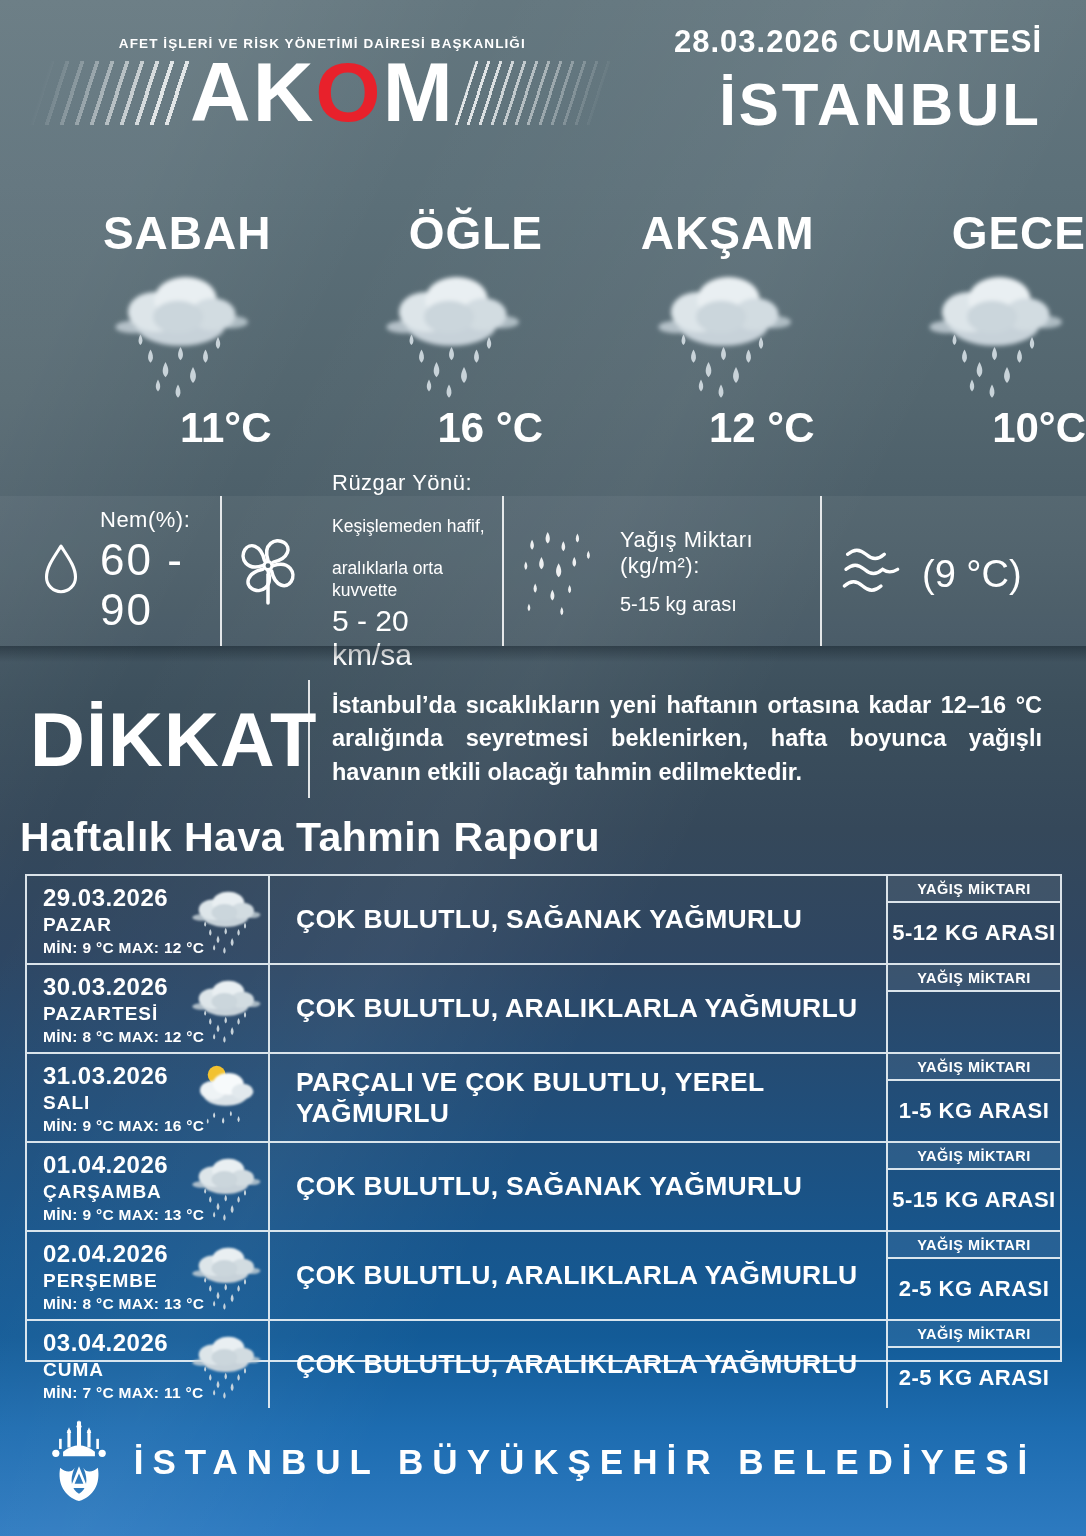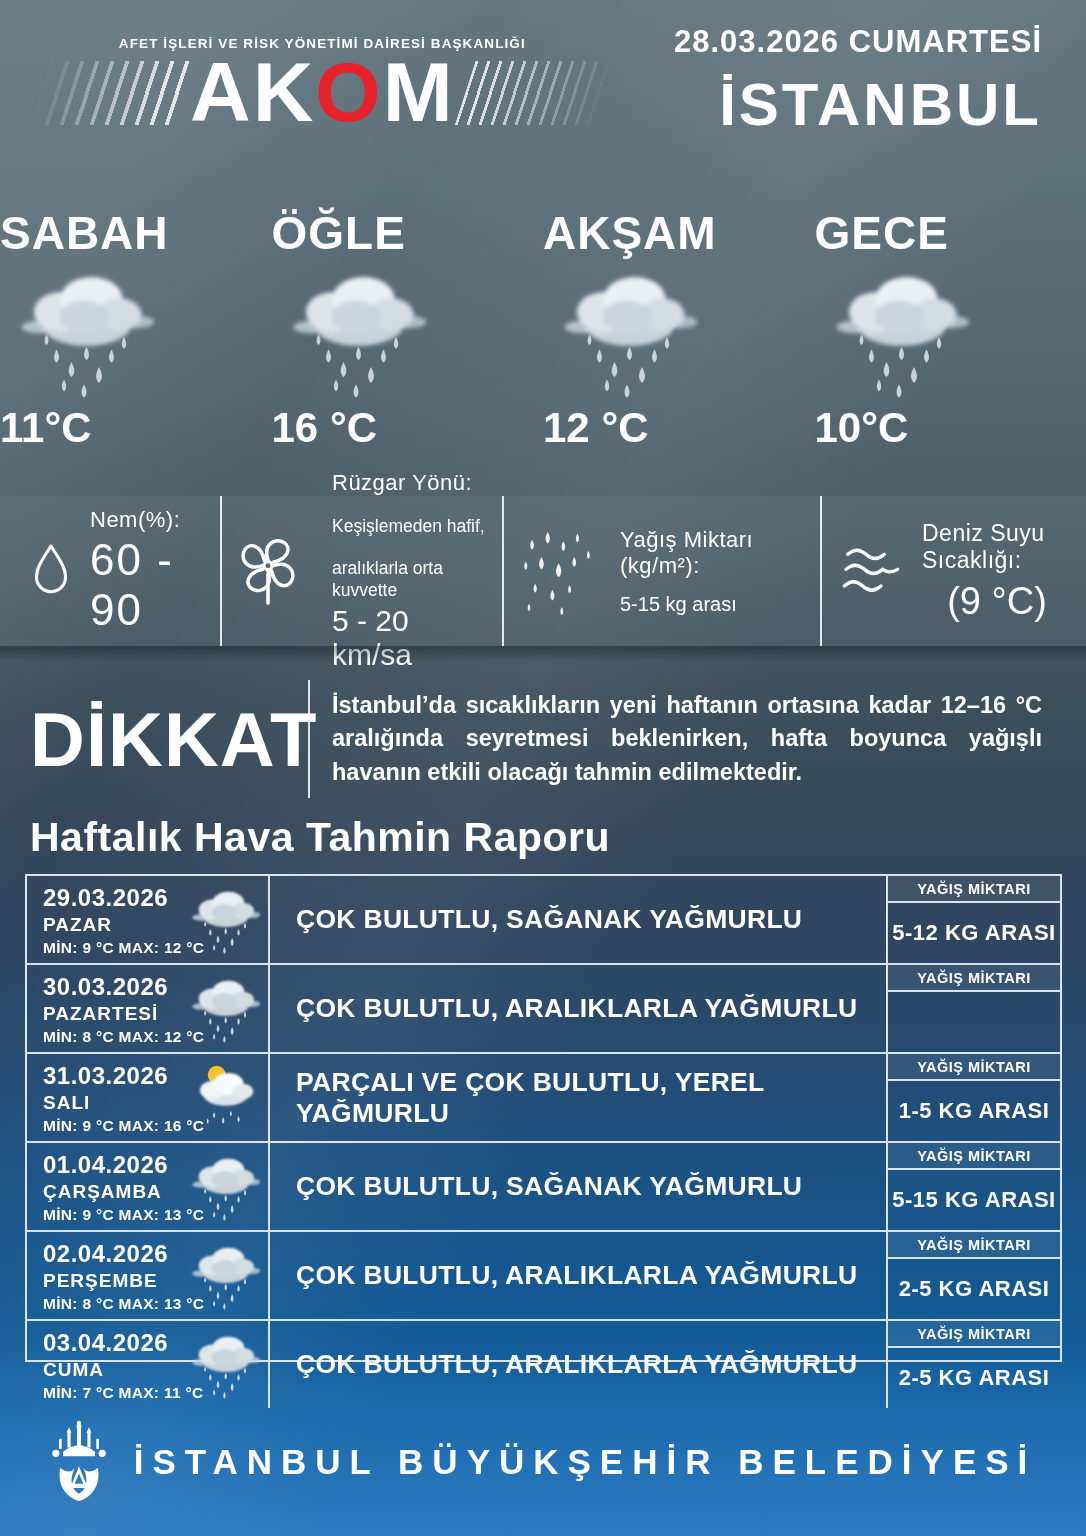--- a/index.html
+++ b/index.html
@@ -34,54 +34,54 @@
     -webkit-mask-image:linear-gradient(270deg, transparent, #000 85%);
             mask-image:linear-gradient(270deg, transparent, #000 85%); }
   .akom-name{ font-size:84px; font-weight:900; letter-spacing:2px; line-height:.95; margin:0 10px; white-space:nowrap; }
   .akom-name .o{ color:#e8212b; }
   .datecity{ text-align:right; margin-top:6px; }
   .hdr-date{ font-size:31px; font-weight:800; letter-spacing:1px; }
   .hdr-city{ font-size:60px; font-weight:800; letter-spacing:3px; margin-top:10px; }
 
   
   .dayparts{ height:292px; display:grid; grid-template-columns:repeat(4,1fr); }
-  .daypart{ display:flex; flex-direction:column; align-items:flex-start; }
+  .daypart{ display:flex; flex-direction:column; align-items:flex-end; }
   .dp-label{ font-size:46px; font-weight:800; letter-spacing:1px; margin-top:6px; }
   .dp-icon{ width:178px; height:140px; margin-top:2px; }
   .dp-temp{ font-size:42px; font-weight:800; margin-top:2px; }
 
   
   .metrics-wrap{ height:172px; position:relative; }
   .metrics{ position:absolute; left:0; right:0; top:4px; height:150px;
     background:rgba(255,255,255,0.05);
     display:flex; align-items:center; }
   .metrics::after{ content:""; position:absolute; left:0; right:0; top:150px; height:16px;
     background:linear-gradient(180deg, rgba(10,20,28,.38), rgba(10,20,28,0)); }
   .metric{ display:flex; align-items:center; padding:0 14px; height:100%; }
   .metric .micon{ flex:none; margin-right:16px; }
-  .m1{ width:220px; padding-left:28px; }
+  .m1{ width:220px; padding-left:38px; }
   .m2{ width:282px; border-left:2px solid rgba(255,255,255,.85);gap:16px; }
   .m3{ width:318px; border-left:2px solid rgba(255,255,255,.85); }
   .m4{ flex:1; border-left:2px solid rgba(255,255,255,.85); }
   .m-label{ font-size:22px; font-weight:400; letter-spacing:.5px; }
   .m-big{ font-size:44px; font-weight:400; letter-spacing:2px; margin-top:2px; }
   .m-desc{ font-size:17.5px; font-weight:400; line-height:1.25; margin-top:20px; }
   .m-mid{ font-size:30px; font-weight:400; margin-top:2px; }
   .m-val{ font-size:20px; font-weight:400; margin-top:14px; }
   .m-sea{ font-size:38px; font-weight:400; margin-top:6px; text-align:center; }
   .m4 .m-label{ font-size:23px; }
 
   
   .warning{ height:150px; display:flex; align-items:center; padding:0 30px; }
   .warn-title{ font-size:76px; font-weight:900; letter-spacing:1px; width:278px; flex:none; }
   .warn-divider{ width:2px; height:118px; background:rgba(255,255,255,.85); flex:none; margin-right:22px; }
   .warn-text{ font-size:23.5px; font-weight:700; line-height:1.42; text-align:justify; padding-right:14px; }
 
   
-  .weekly-title{ height:58px; font-size:41px; font-weight:800; letter-spacing:.5px; padding-left:30px; }
+  .weekly-title{ height:58px; font-size:41px; font-weight:800; letter-spacing:.5px; padding-left:20px; }
 
   
   .wtable{ margin:2px 24px 0 25px; height:488px; border:2px solid rgba(233,241,245,.92);
     display:grid; grid-template-rows:repeat(6,1fr); }
   .wrow{ display:grid; grid-template-columns:243px 1fr 172px; border-top:2px solid rgba(233,241,245,.92); }
   .wrow:first-child{ border-top:none; }
   .cell-day{ position:relative; border-right:2px solid rgba(233,241,245,.92); padding:8px 0 6px 16px;
     display:flex; flex-direction:column; justify-content:center; }
   .cd-date{ font-size:24px; font-weight:800; letter-spacing:.5px; }
   .cd-name{ font-size:19px; font-weight:800; letter-spacing:1px; margin-top:2px; }
@@ -290,21 +290,20 @@
         <div>
           <div class="m-label">Yağış Miktarı (kg/m²):</div>
           <div class="m-val">5-15 kg arası</div>
         </div>
       </div>
       <div class="metric m4">
         <svg class="micon" width="70" height="54">
             <use href="#sym-sea-waves"></use>
           </svg>
         <div>
-          <div class="m-label">Deniz Suyu Sıcaklığı:</div>
           <div class="m-sea">(9 °C)</div>
         </div>
       </div>
     </div>
   </div>
 
   <section class="warning">
     <div class="warn-title">DİKKAT</div>
     <div class="warn-divider"></div>
     <p class="warn-text">İstanbul’da sıcaklıkların yeni haftanın ortasına kadar 12–16 °C aralığında seyretmesi beklenirken, hafta boyunca yağışlı havanın etkili olacağı tahmin edilmektedir.</p>

